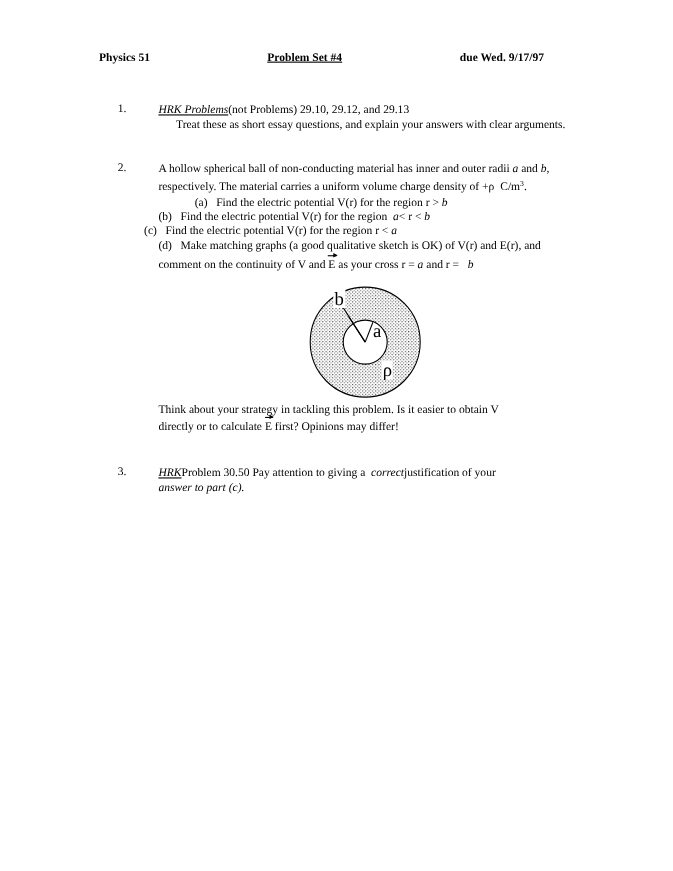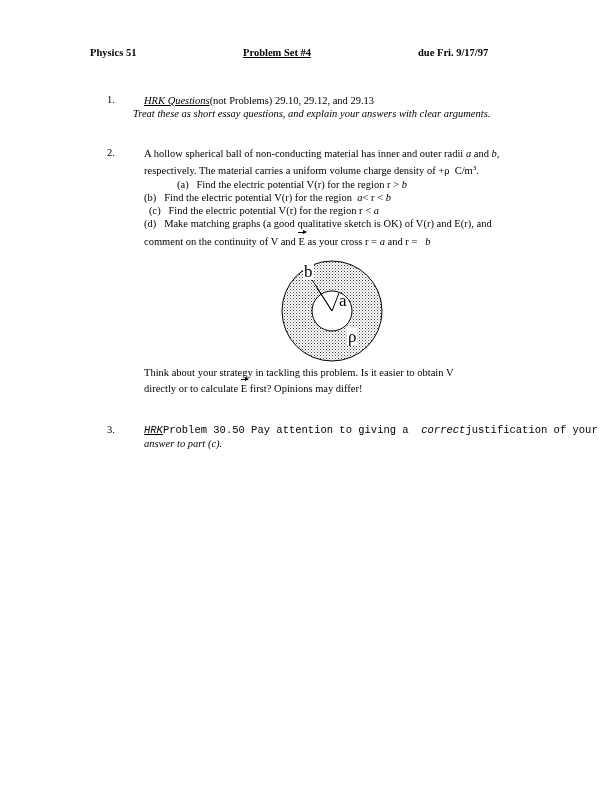--- a/index.html
+++ b/index.html
@@ -13,44 +13,44 @@
   .vec { position: relative; display: inline-block; }
   .vec::before { content: ""; position: absolute; left: 0; right: -1px; top: -3px; height: 1px; background: #000; }
   .vec::after { content: ""; position: absolute; right: -2px; top: -5px; border-left: 4px solid #000; border-top: 2.5px solid transparent; border-bottom: 2.5px solid transparent; }
   sup { font-size: 7px; vertical-align: 4px; line-height: 0; }
 </style>
 </head>
 <body>
 
 <div class="abs bold" style="left:90px; top:47px;">Physics 51</div>
 <div class="abs bold ul" style="left:243px; top:47px;">Problem Set #4</div>
-<div class="abs bold" style="left:418px; top:47px;">due Fri. 9/17/97</div>
+<div class="abs bold" style="left:418px; top:47px;">due Wed. 9/17/97</div>
 
 <div class="abs" style="left:107px; top:94px;">1.</div>
 <div class="abs line" style="left:144px; top:94px;">
-  <span class="it ul">HRK Questions</span><span>(not Problems)  29.10, 29.12, and 29.13</span>
+  <span class="it ul">HRK Problems</span><span>(not Problems)  29.10, 29.12, and 29.13</span>
 </div>
-<div class="abs line" style="left:133px; top:107px;font-style:italic;">Treat these as short essay questions, and explain your answers with clear arguments.</div>
+<div class="abs line" style="left:160px; top:107px;">Treat these as short essay questions, and explain your answers with clear arguments.</div>
 
 <div class="abs" style="left:107px; top:147px;">2.</div>
 <div class="abs line" style="left:144px; top:147px;">
   <span>A hollow spherical ball of non-conducting material has inner and outer radii</span>
   <span class="it">a</span><span> and </span><span class="it">b</span><span>,</span>
 </div>
 <div class="abs line" style="left:144px; top:164px;">
   <span>respectively.  The material carries a uniform volume charge density of +</span><span>ρ</span>&nbsp; <span>C/m</span><sup>3</sup><span>.</span>
 </div>
 
 <div class="abs line" style="left:144px; top:178px;margin-left:33px;">
   <span>(a)</span>&nbsp;&nbsp; <span>Find the electric potential V(r) for the region r &gt;</span> <span class="it">b</span>
 </div>
 <div class="abs line" style="left:144px; top:191px;">
   <span>(b)</span>&nbsp;&nbsp; <span>Find the electric potential V(r) for the region</span>&nbsp; <span class="it">a</span><span>&lt; r &lt;</span> <span class="it">b</span>
 </div>
-<div class="abs line" style="left:149px; top:204px;">
+<div class="abs line" style="left:131px; top:204px;">
   <span>(c)</span>&nbsp;&nbsp; <span>Find the electric potential V(r) for the region r &lt;</span> <span class="it">a</span>
 </div>
 <div class="abs line" style="left:144px; top:217px;">
   <span>(d)</span>&nbsp;&nbsp; <span>Make matching graphs (a good qualitative sketch is OK) of V(r) and E(r), and</span>
 </div>
 <div class="abs line" style="left:144px; top:235px;">
   <span>comment on the continuity of V and</span> <span class="vec">E</span> <span>as your cross r =</span> <span class="it">a</span> <span>and r  =</span>&nbsp;&nbsp; <span class="it">b</span>
 </div>
 
 <svg class="abs" style="left:278px; top:259px;" width="110" height="105" viewBox="0 0 110 105">
@@ -70,16 +70,16 @@
 <div class="abs" style="left:303px; top:263px; font-size:17px; background:#fff; line-height:17px; padding:0 1px;">b</div>
 <div class="abs" style="left:339px; top:292px; font-size:17px; line-height:17px;">a</div>
 <div class="abs" style="left:347px; top:328px; font-size:17px; line-height:17px; background:#fff; padding:0 1px;">ρ</div>
 
 <div class="abs line" style="left:144px; top:366px;text-align:right;">Think about your strategy in tackling this problem.  Is it easier to obtain V</div>
 <div class="abs line" style="left:144px; top:382px;">
   <span>directly or to calculate</span> <span class="vec">E</span> <span>first?  Opinions may differ!</span>
 </div>
 
 <div class="abs" style="left:107px; top:424px;">3.</div>
-<div class="abs line" style="left:144px; top:424px;font-family:Liberation Mono, monospace;">
+<div class="abs line" style="left:144px; top:424px;">
   <span class="it ul">HRK</span><span>Problem 30.50    Pay attention to giving a</span>&nbsp; <span class="it">correct</span><span>justification of your</span>
 </div>
 <div class="abs line" style="left:144px; top:437px;font-style:italic;">answer to part (c).</div>
 
 </body></html>

